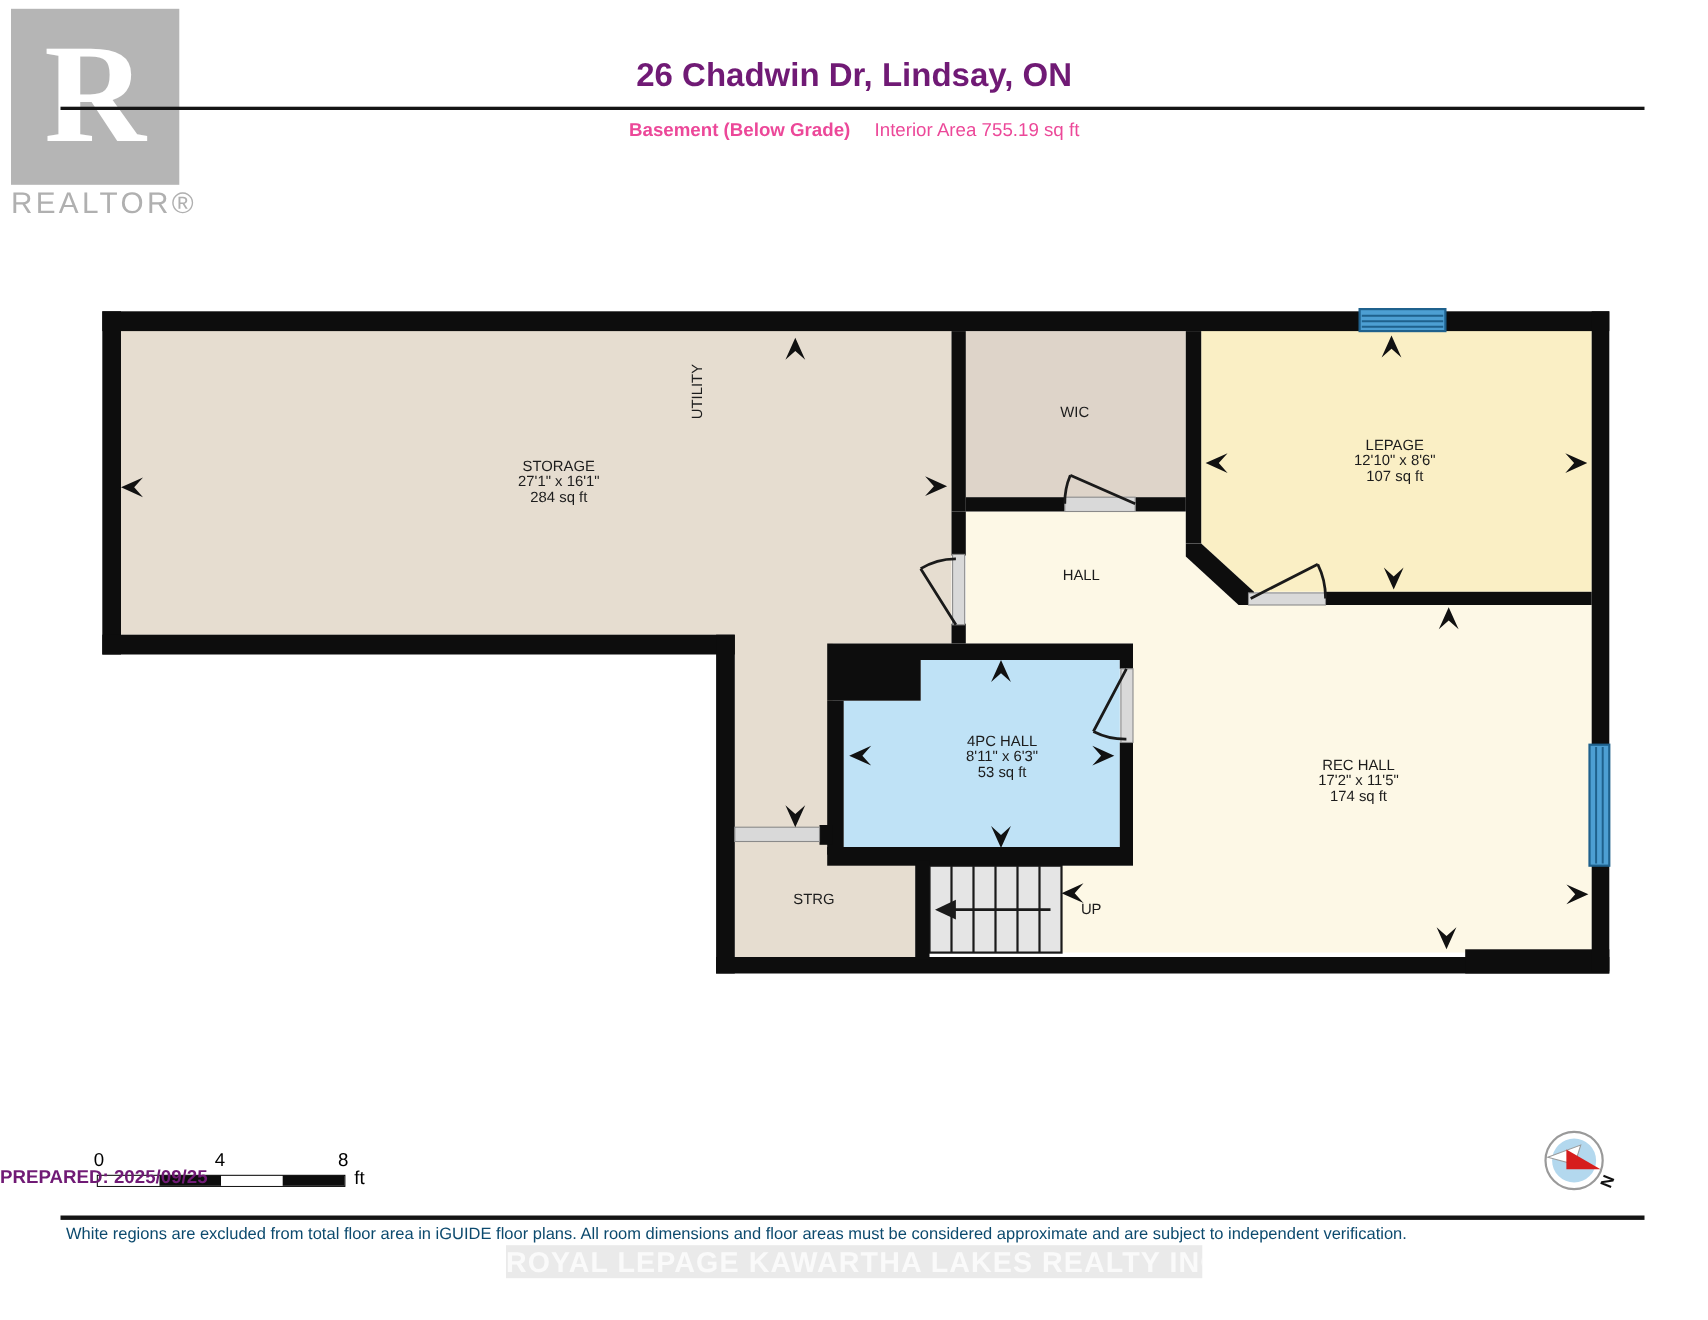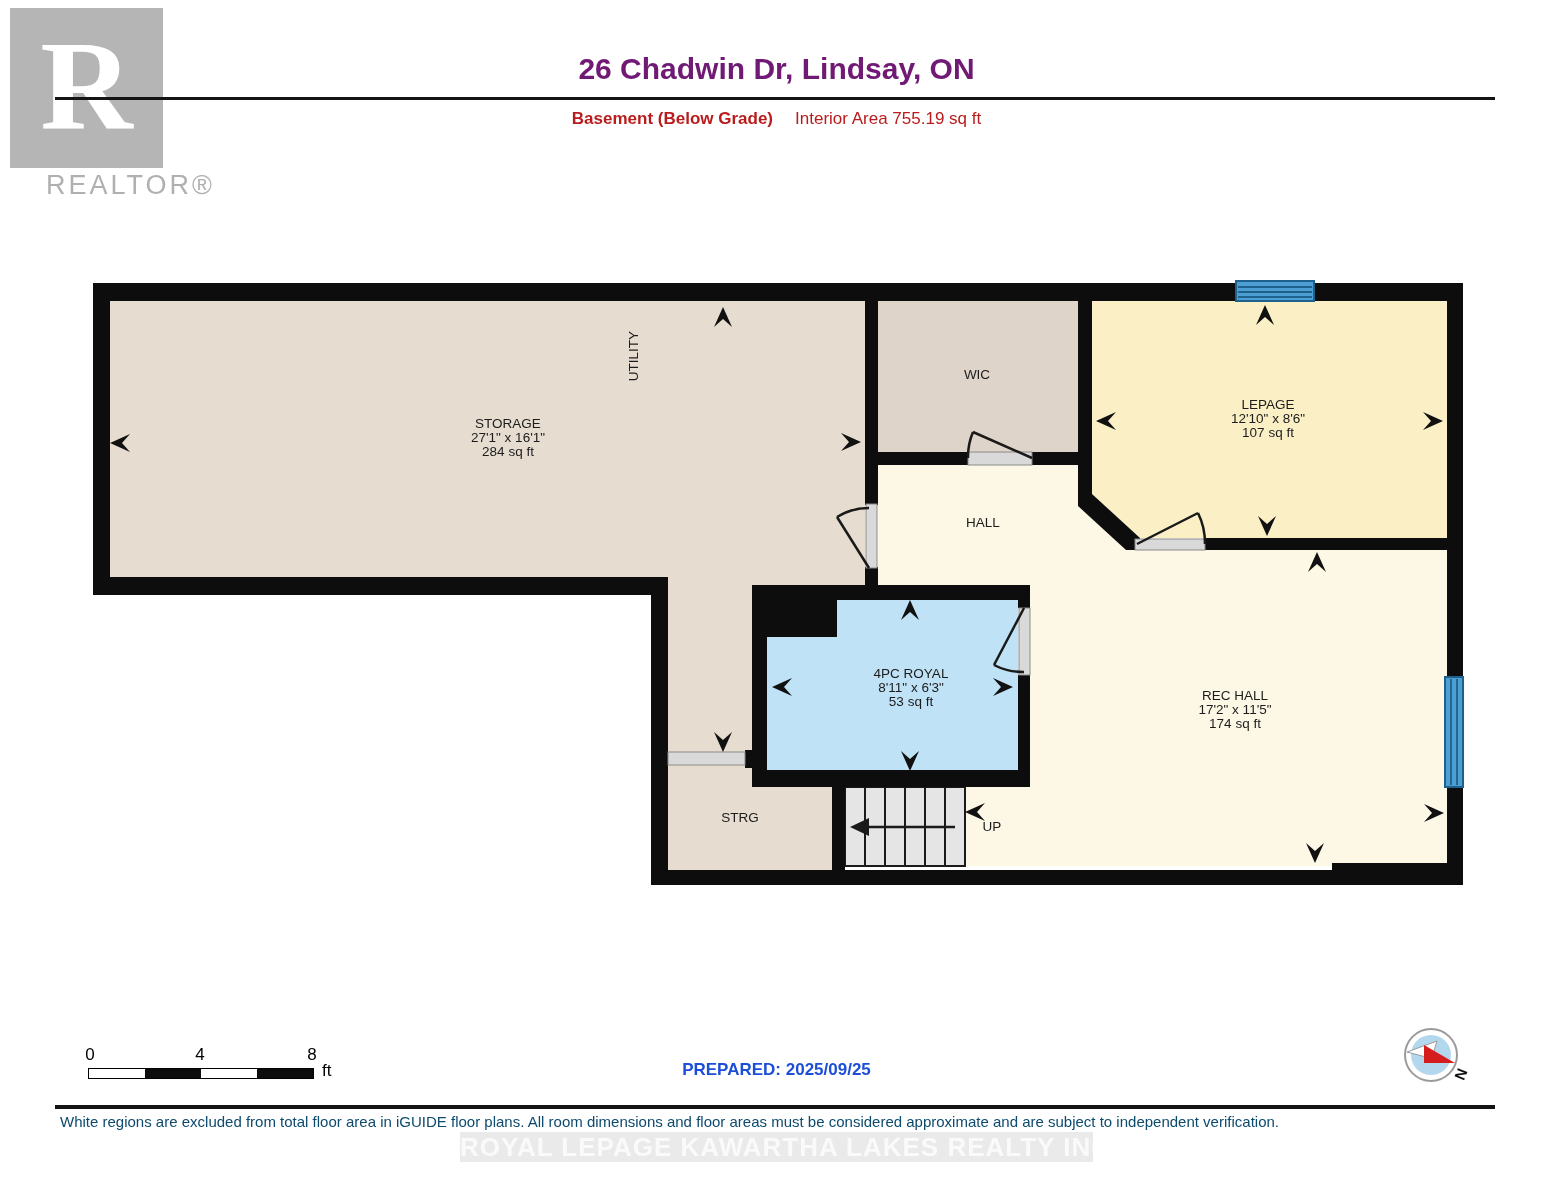--- a/index.html
+++ b/index.html
@@ -3,38 +3,38 @@
 <meta charset="utf-8">
 <style>
   html,body{margin:0;padding:0;background:#ffffff;width:1553px;height:1200px;
     font-family:"Liberation Sans","DejaVu Sans",sans-serif;position:relative;overflow:hidden;}
   .abs{position:absolute;}
   
   .logo-box{left:10px;top:8px;width:153px;height:160px;background:#b5b5b5;z-index:1;
     display:flex;align-items:center;justify-content:center;}
   .logo-r{color:#ffffff;font-family:"Liberation Serif","DejaVu Serif",serif;
     font-size:128px;font-weight:bold;line-height:1;margin-top:-6px;}
-  .logo-word{left:10px;top:170px;color:#b0b0b0;font-size:27px;letter-spacing:3px;z-index:1;margin-left:36px;}
+  .logo-word{left:10px;top:170px;color:#b0b0b0;font-size:27px;letter-spacing:3px;z-index:1;}
   .top-rule{left:55px;top:97px;width:1440px;height:3px;background:#141414;z-index:3;}
   .title{left:0;top:52px;width:1553px;text-align:center;font-size:30px;font-weight:bold;color:#701a75;z-index:2;}
-  .subtitle{left:0;top:109px;width:1553px;text-align:center;font-size:17px;color:#b91c1c;z-index:2;}
+  .subtitle{left:0;top:109px;width:1553px;text-align:center;font-size:17px;color:#ec4899;z-index:2;}
   .subtitle .fl{font-weight:bold;margin-right:22px;}
   
   .room-label{transform:translate(-50%,-50%);text-align:center;font-size:13.5px;
     line-height:14px;color:#1c1c1c;white-space:nowrap;z-index:4;}
   .room-label.rot{transform:translate(-50%,-50%) rotate(-90deg);}
   
   #plan{left:0;top:0;z-index:2;}
   
   .tick{font-size:17px;color:#000;transform:translateX(-50%);z-index:2;}
   .scalebar{left:88px;top:1068px;width:224px;height:9px;border:1px solid #000;display:flex;z-index:2;}
   .scalebar .seg{width:56px;height:100%;}
   .seg.w{background:#ffffff;}.seg.b{background:#0d0d0d;}
   .ft-label{left:322px;top:1061px;font-size:17px;color:#000;z-index:2;}
-  .prepared{left:0;top:1060px;width:1553px;text-align:center;font-size:17px;font-weight:bold;color:#1d4ed8;z-index:2;}
+  .prepared{left:0;top:1060px;width:1553px;text-align:left;font-size:17px;font-weight:bold;color:#701a75;z-index:2;}
   .bottom-rule{left:55px;top:1105px;width:1440px;height:4px;background:#141414;z-index:2;}
   .disclaimer{left:60px;top:1113px;width:1300px;font-size:15px;color:#0c4a6e;z-index:2;}
   .watermark{left:460px;top:1132px;width:633px;height:30px;background:#eaeaea;color:#fafafa;
     font-size:26px;font-weight:bold;letter-spacing:1px;text-align:center;line-height:30px;
     white-space:nowrap;overflow:hidden;z-index:3;}
 </style>
 </head>
 <body>
 
 <div class="abs logo-box">
@@ -181,21 +181,21 @@
 </div>
 <div class="abs room-label rot" style="left:634px;top:356px;">UTILITY</div>
 <div class="abs room-label" style="left:977px;top:375px;">WIC</div>
 <div class="abs room-label" style="left:1268px;top:419px;">
   <div>LEPAGE</div>
   <div>12'10" x 8'6"</div>
   <div>107 sq ft</div>
 </div>
 <div class="abs room-label" style="left:983px;top:523px;">HALL</div>
 <div class="abs room-label" style="left:911px;top:688px;">
-  <div>4PC ROYAL</div>
+  <div>4PC HALL</div>
   <div>8'11" x 6'3"</div>
   <div>53 sq ft</div>
 </div>
 <div class="abs room-label" style="left:1235px;top:710px;">
   <div>REC HALL</div>
   <div>17'2" x 11'5"</div>
   <div>174 sq ft</div>
 </div>
 <div class="abs room-label" style="left:740px;top:818px;text-align:center;">STRG</div>
 <div class="abs room-label" style="left:992px;top:827px;">UP</div>

